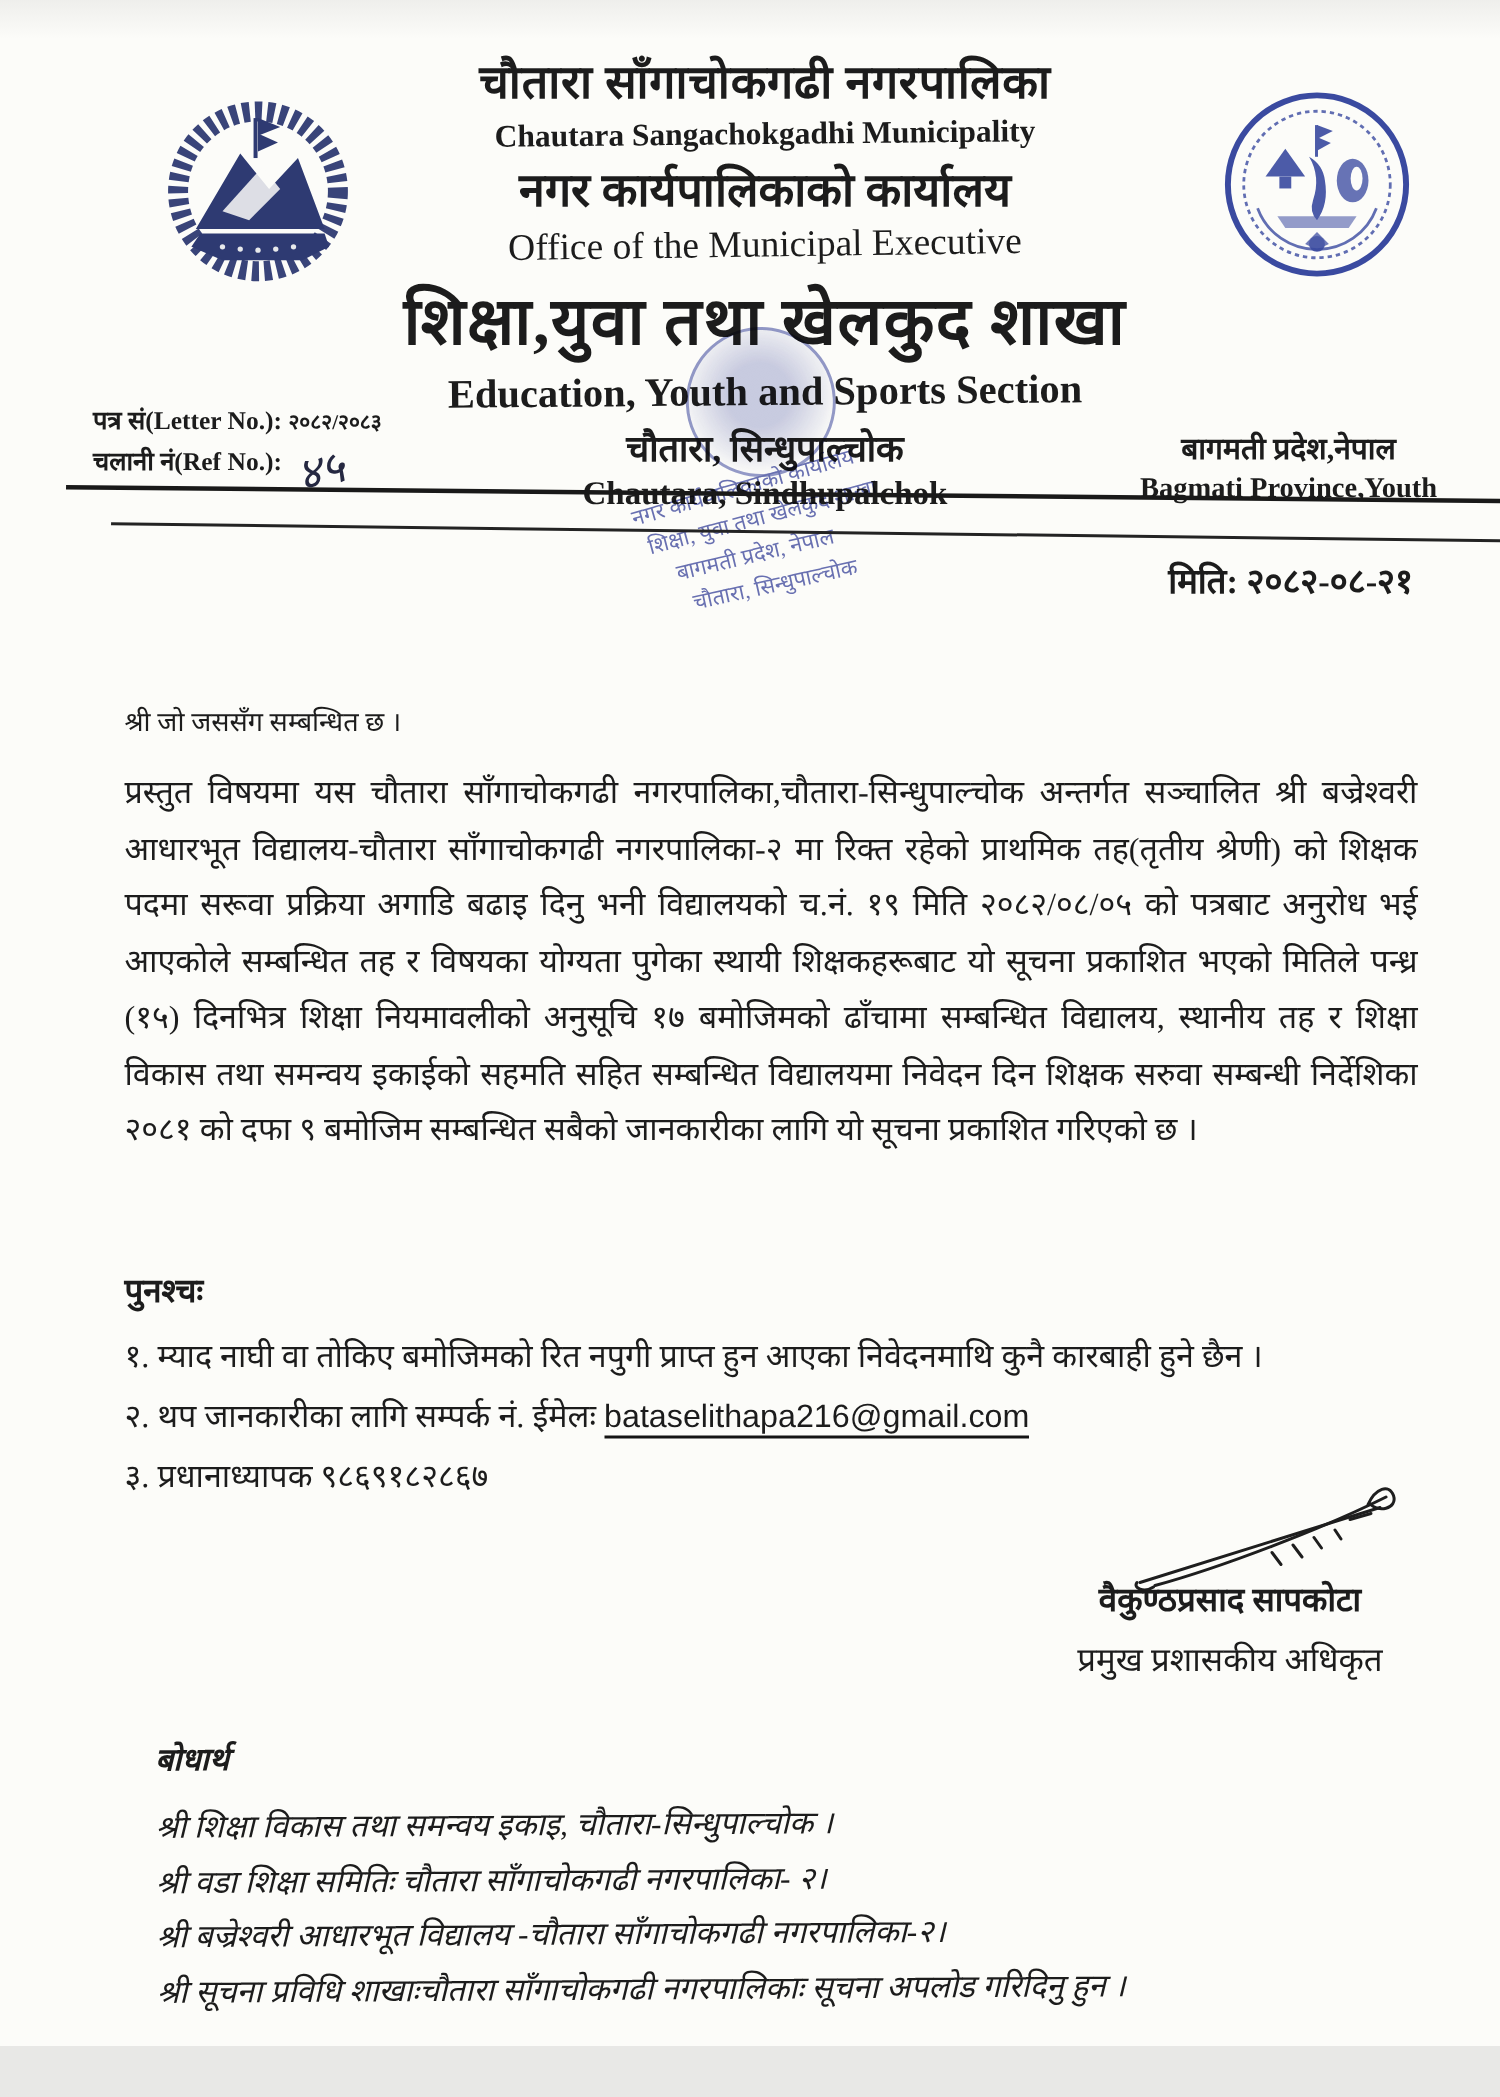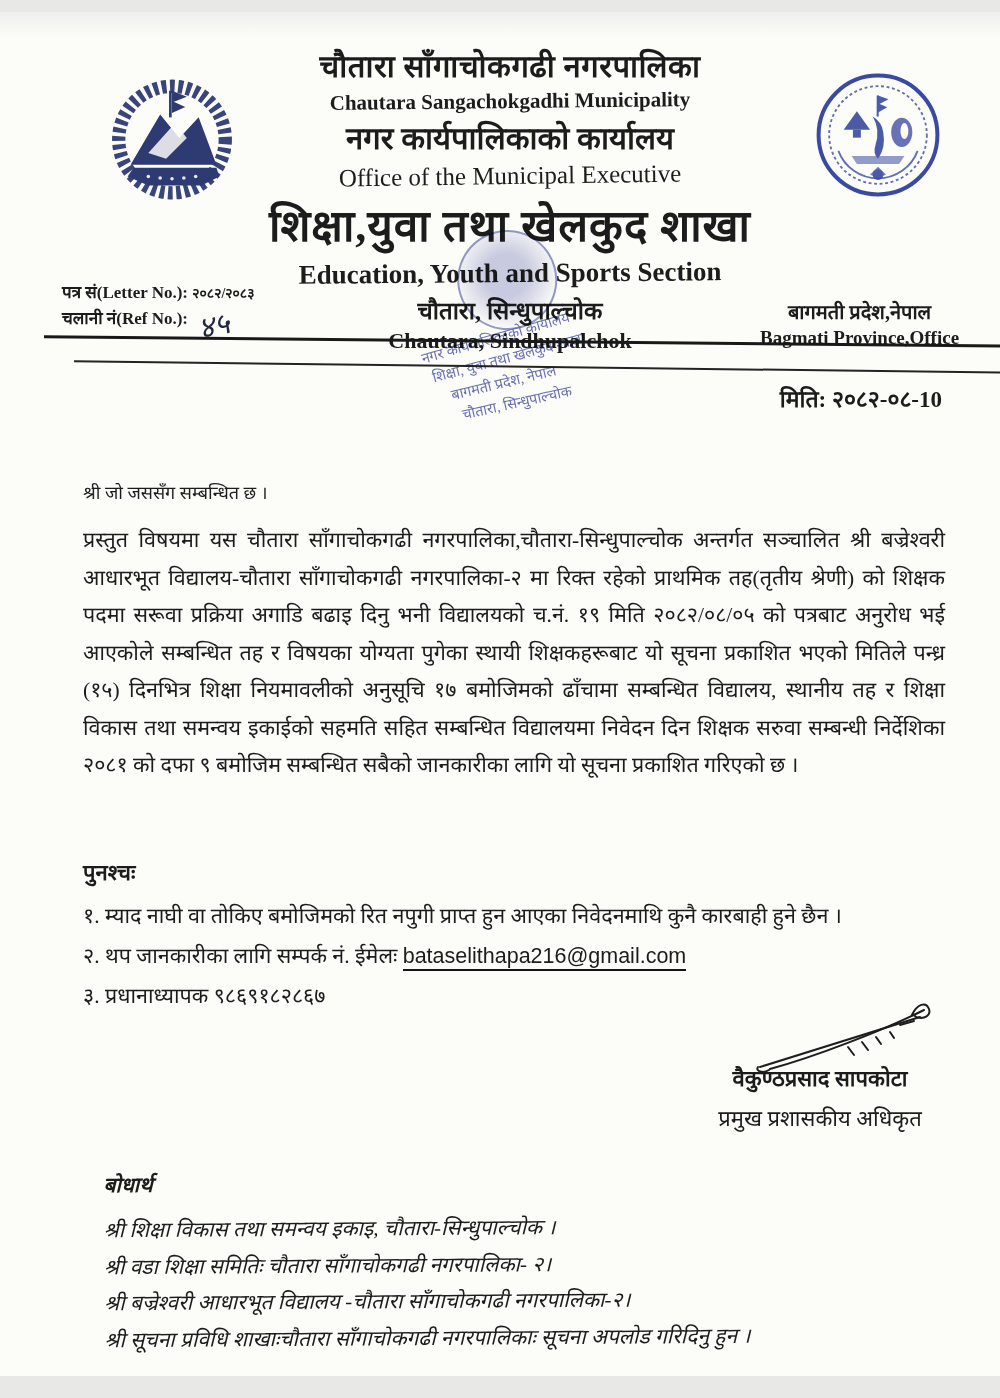--- a/index.html
+++ b/index.html
@@ -1,17 +1,17 @@
 <!DOCTYPE html>
 <html><head>
 <meta charset="utf-8">
 <style>
   html,body{margin:0;padding:0;background:#e8e8e6;}
   .page{
-    position:relative;width:1000px;height:1364px;margin:12px auto;
+    position:relative;width:1000px;height:1364px;margin:0 auto;
     background:#fcfcf9;overflow:hidden;
     font-family:"Liberation Serif", serif;color:#1c1c1c;
   }
   
   .hdr-center{position:absolute;left:230px;top:36px;width:560px;text-align:center;}
   .t-muni-np{font-size:31px;font-weight:700;letter-spacing:0.5px;line-height:1.25;}
   .t-muni-en{font-size:21px;font-weight:700;font-family:"Liberation Serif",serif;margin-top:2px;transform:rotate(-0.6deg);}
   .t-office-np{font-size:31px;font-weight:700;margin-top:2px;}
   .t-office-en{font-size:25px;font-weight:400;margin-top:4px;transform:rotate(-0.8deg);}
   .t-section-np{font-size:44px;font-weight:700;margin-top:4px;letter-spacing:1px;white-space:nowrap;}
@@ -137,37 +137,37 @@
       <span class="val">२०८२/२०८३</span>
     </div>
     <div>
       <span class="lbl">चलानी नं(Ref No.):</span>
     </div>
   </div>
   <div class="handwritten">४५</div>
 
   <div class="meta-right">
     <div class="np">बागमती प्रदेश,नेपाल</div>
-    <div class="en">Bagmati Province,Office</div>
+    <div class="en">Bagmati Province,Youth</div>
   </div>
 
   <div class="stamp">
     <div class="stamp-circle"></div>
     <div class="stamp-lines">
       <div class="s0">नगर कार्यपालिकाको कार्यालय</div>
       <div class="s1">शिक्षा, युवा तथा खेलकुद शाखा</div>
       <div class="s2">बागमती प्रदेश, नेपाल</div>
       <div class="s3">चौतारा, सिन्धुपाल्चोक</div>
     </div>
   </div>
 
   <div class="rule1"></div>
   <div class="rule2"></div>
 
-  <div class="date-line">मिति: २०८२-०८-10</div>
+  <div class="date-line">मिति: २०८२-०८-२१</div>
 
 
   <div class="salutation">श्री जो जससँग सम्बन्धित छ ।</div>
 
   <div class="body-par">प्रस्तुत विषयमा यस चौतारा साँगाचोकगढी नगरपालिका,चौतारा-सिन्धुपाल्चोक अन्तर्गत सञ्चालित श्री बज्रेश्वरी आधारभूत विद्यालय-चौतारा साँगाचोकगढी नगरपालिका-२ मा रिक्त रहेको प्राथमिक तह(तृतीय श्रेणी) को शिक्षक पदमा सरूवा प्रक्रिया अगाडि बढाइ दिनु भनी विद्यालयको च.नं. १९ मिति २०८२/०८/०५ को पत्रबाट अनुरोध भई आएकोले सम्बन्धित तह र विषयका योग्यता पुगेका स्थायी शिक्षकहरूबाट यो सूचना प्रकाशित भएको मितिले पन्ध्र (१५) दिनभित्र शिक्षा नियमावलीको अनुसूचि १७ बमोजिमको ढाँचामा सम्बन्धित विद्यालय, स्थानीय तह र शिक्षा विकास तथा समन्वय इकाईको सहमति सहित सम्बन्धित विद्यालयमा निवेदन दिन शिक्षक सरुवा सम्बन्धी निर्देशिका २०८१ को दफा ९ बमोजिम सम्बन्धित सबैको जानकारीका लागि यो सूचना प्रकाशित गरिएको छ ।</div>
 
   <div class="ps-label">पुनश्चः</div>
   <div class="ps-items">
     <div>१. म्याद नाघी वा तोकिए बमोजिमको रित नपुगी प्राप्त हुन आएका निवेदनमाथि कुनै कारबाही हुने छैन ।</div>
     <div>

